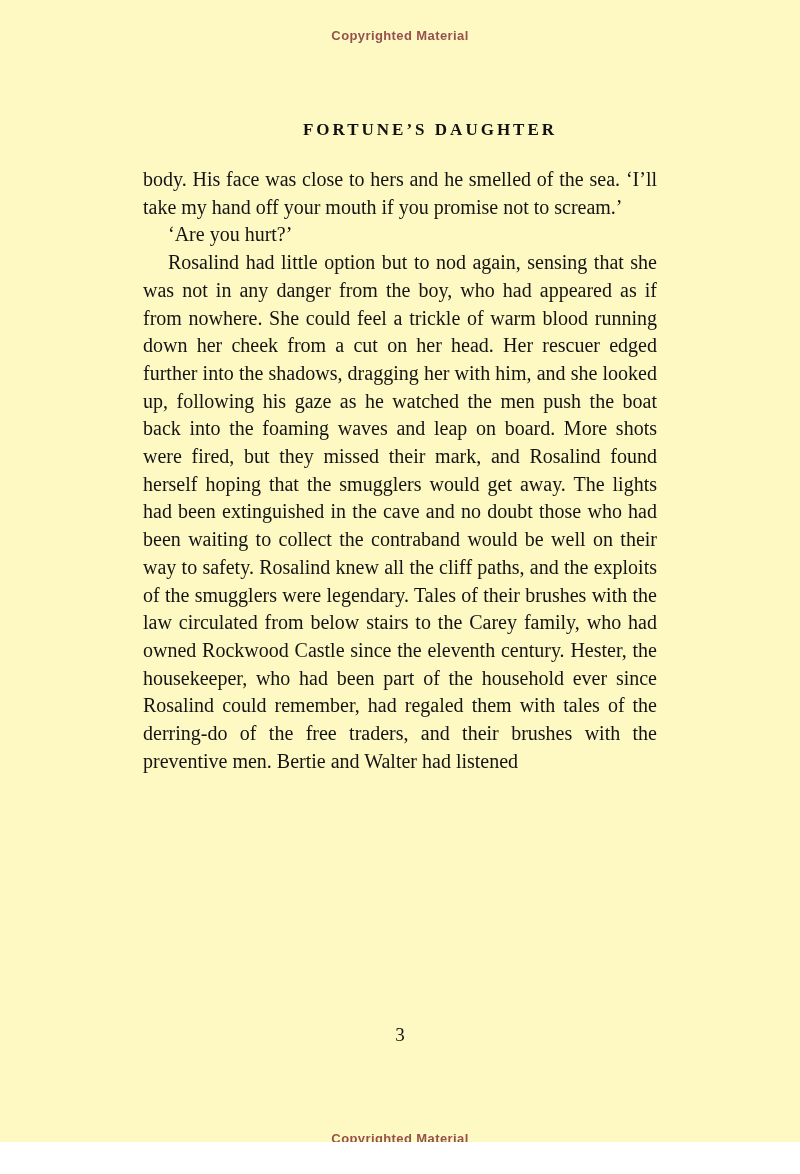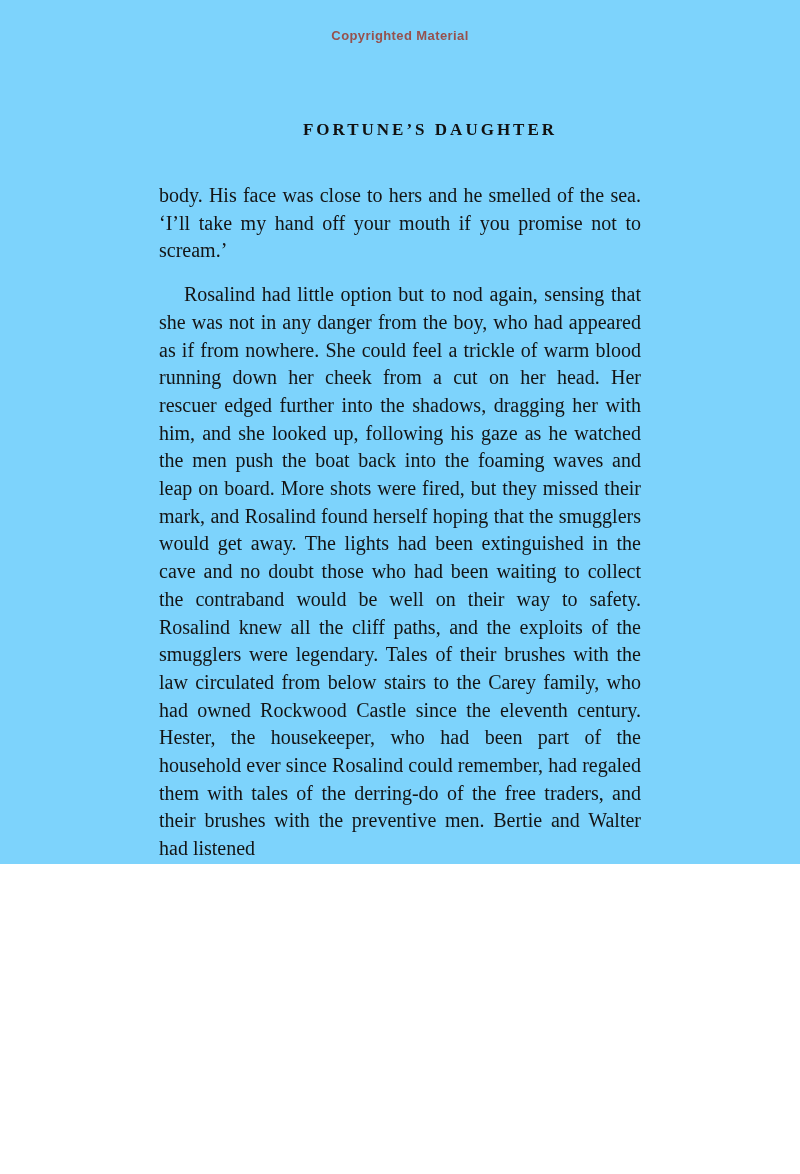--- a/index.html
+++ b/index.html
@@ -3,22 +3,22 @@
 <meta charset="utf-8">
 <style>
   html, body {
     margin: 0;
     padding: 0;
     background: #ffffff;
   }
   .page {
     position: relative;
     width: 800px;
-    height: 864px;
-    background: #7dd3fc;
+    height: 1142px;
+    background: #fef9c3;
     overflow: hidden;
     font-family: "Liberation Serif", serif;
     color: #151515;
   }
   .copyright {
     position: absolute;
     left: 0;
     width: 100%;
     text-align: center;
     font-family: "Liberation Sans", sans-serif;
@@ -45,21 +45,21 @@
     position: absolute;
     top: 166px;
     left: 143px;
     width: 514px;
     font-size: 20px;
     line-height: 27.7px;
     text-align: justify;
     color: #141414;
   }
   .text-block p {
-    margin: 16px;
+    margin: 0;
     padding: 0;
   }
   .text-block p.indent {
     text-indent: 25px;
   }
   .page-number {
     position: absolute;
     top: 1024px;
     left: 0;
     width: 100%;
@@ -73,20 +73,21 @@
 <body>
 
 <div class="page">
 
   <div class="copyright top" style="color: rgb(150, 81, 77);">Copyrighted Material</div>
 
   <div class="running-header">FORTUNE’S DAUGHTER</div>
 
   <div class="text-block">
     <p>body. His face was close to hers and he smelled of the sea. ‘I’ll take my hand off your mouth if you promise not to scream.’</p>
+    <p class="indent">‘Are you hurt?’</p>
     <p class="indent">Rosalind had little option but to nod again, sensing that she was not in any danger from the boy, who had appeared as if from nowhere. She could feel a trickle of warm blood running down her cheek from a cut on her head. Her rescuer edged further into the shadows, dragging her with him, and she looked up, following his gaze as he watched the men push the boat back into the foaming waves and leap on board. More shots were fired, but they missed their mark, and Rosalind found herself hoping that the smugglers would get away. The lights had been extinguished in the cave and no doubt those who had been waiting to collect the contraband would be well on their way to safety. Rosalind knew all the cliff paths, and the exploits of the smugglers were legendary. Tales of their brushes with the law circulated from below stairs to the Carey family, who had owned Rockwood Castle since the eleventh century. Hester, the housekeeper, who had been part of the household ever since Rosalind could remember, had regaled them with tales of the derring-do of the free traders, and their brushes with the preventive men. Bertie and Walter had listened</p>
   </div>
 
   <div class="page-number">3</div>
 
   <div class="copyright bottom" style="color: rgb(150, 81, 77);">Copyrighted Material</div>
 
 </div>
 
 </body></html>

